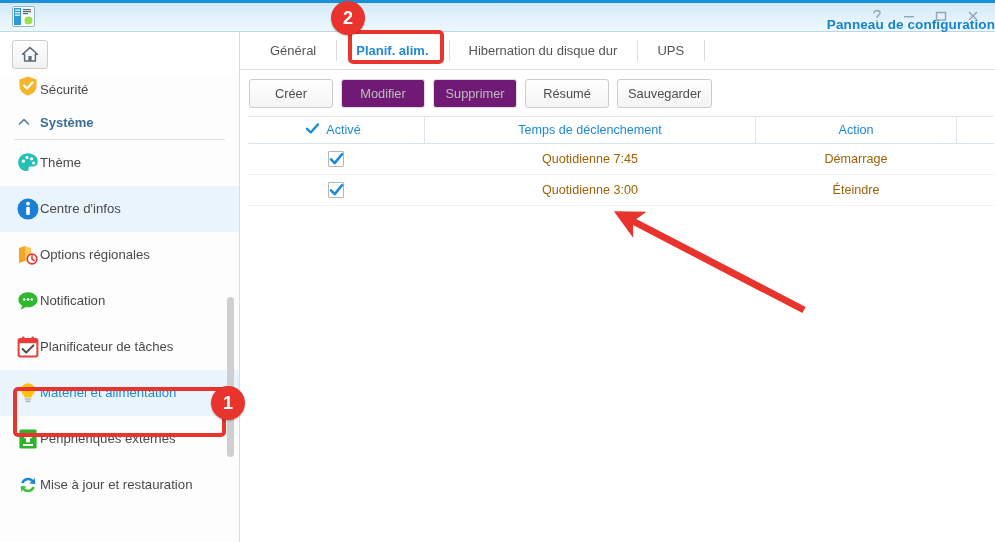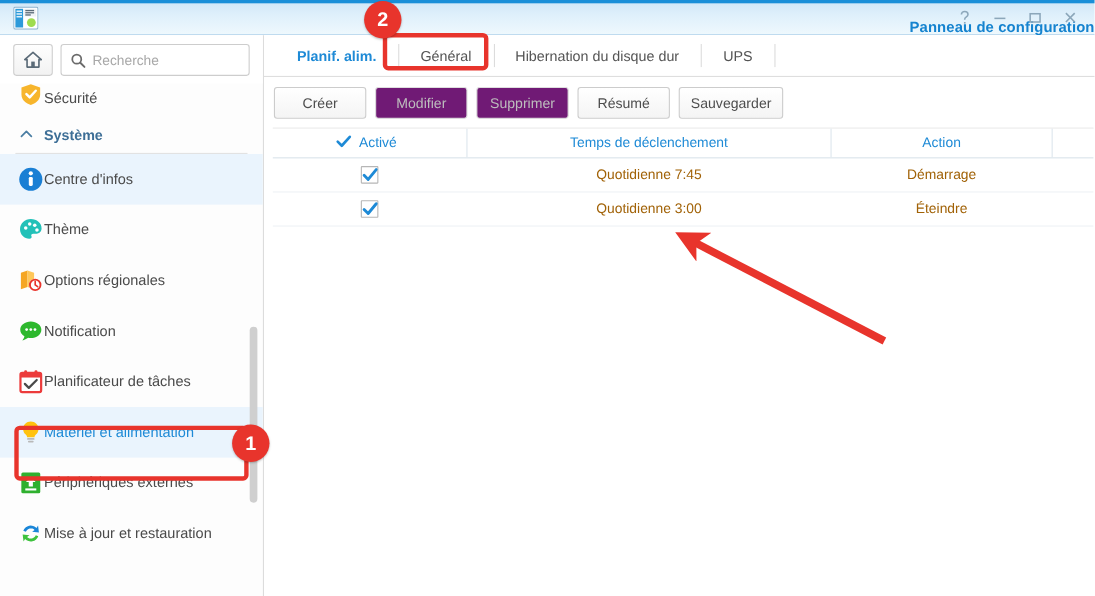--- a/index.html
+++ b/index.html
@@ -287,27 +287,20 @@
 
     <div class="sidebar">
 
       <div class="search-row">
         <div class="home-btn">
           <svg width="18" height="17" viewBox="0 0 18 17">
             <path d="M9 1.6 L16.5 8.2 H14.4 V15 H3.6 V8.2 H1.5 Z" fill="none" stroke="#5b6b78" stroke-width="1.5" stroke-linejoin="round"></path>
             <rect x="7.4" y="10" width="3.2" height="5" fill="#5b6b78"></rect>
           </svg>
         </div>
-        <div class="search-box">
-          <svg width="14" height="14" viewBox="0 0 14 14">
-            <circle cx="5.8" cy="5.8" r="4.1" fill="none" stroke="#6b6b6b" stroke-width="1.6"></circle>
-            <path d="M9 9 L12.8 12.8" stroke="#6b6b6b" stroke-width="1.8" stroke-linecap="round"></path>
-          </svg>
-          <span class="search-ph">Recherche</span>
-        </div>
       </div>
 
       <div class="nav-scroll">
         <div class="nav-inner">
 
           <div class="nav-item partial">
             <span class="nav-icon">
               <svg width="22" height="22" viewBox="0 0 22 22">
                 <path d="M11 1.5 L19.5 4.5 V11 c0 5.2-4.3 8.2-8.5 9.5 C6.8 19.2 2.5 16.2 2.5 11 V4.5 Z" fill="#f7b52c"></path>
                 <path d="M7 10.5 L10 13.5 L15.5 7.5" stroke="#ffffff" stroke-width="2.2" fill="none" stroke-linecap="round" stroke-linejoin="round"></path>
@@ -317,44 +310,44 @@
           </div>
 
           <div class="group-head">
             <svg class="chevron-up" viewBox="0 0 12 12">
               <path d="M1.5 8 L6 3.5 L10.5 8" fill="none" stroke="#4b7ea3" stroke-width="1.6" stroke-linecap="round" stroke-linejoin="round"></path>
             </svg>
             <span>Système</span>
           </div>
           <div class="group-sep"></div>
 
-          <div class="nav-item selected">
-            <span class="nav-icon">
-              <svg width="24" height="24" viewBox="0 0 24 24">
-                <circle cx="12" cy="12" r="10.5" fill="#1a7fd4"></circle>
-                <circle cx="12" cy="6.6" r="1.9" fill="#fff"></circle>
-                <rect x="10.2" y="9.8" width="3.6" height="8.2" rx="1.2" fill="#fff"></rect>
-              </svg>
-            </span>
-            <span class="nav-label">Centre d'infos</span>
-          </div>
-
           <div class="nav-item">
             <span class="nav-icon">
               <svg width="24" height="24" viewBox="0 0 24 24">
                 <path d="M12 2.2c-5.5 0-9.8 4-9.8 9.2 0 5.1 4 8.6 8.4 8.6 2 0 2.6-1.2 2-2.2-.7-1.2.2-2.3 1.7-2.3h2.2c3.2 0 5.3-2 5.3-5 0-4.7-4.3-8.3-9.8-8.3z" fill="#22c1b8"></path>
                 <circle cx="7.4" cy="10.2" r="1.6" fill="#fff"></circle>
                 <circle cx="11" cy="6.6" r="1.6" fill="#fff"></circle>
                 <circle cx="15.6" cy="7.8" r="1.6" fill="#fff"></circle>
                 <circle cx="17.6" cy="12" r="1.6" fill="#fff"></circle>
               </svg>
             </span>
             <span class="nav-label">Thème</span>
           </div>
 
+          <div class="nav-item selected">
+            <span class="nav-icon">
+              <svg width="24" height="24" viewBox="0 0 24 24">
+                <circle cx="12" cy="12" r="10.5" fill="#1a7fd4"></circle>
+                <circle cx="12" cy="6.6" r="1.9" fill="#fff"></circle>
+                <rect x="10.2" y="9.8" width="3.6" height="8.2" rx="1.2" fill="#fff"></rect>
+              </svg>
+            </span>
+            <span class="nav-label">Centre d'infos</span>
+          </div>
+
           <div class="nav-item">
             <span class="nav-icon">
               <svg width="24" height="24" viewBox="0 0 24 24">
                 <path d="M3 5 L9 3 V18 L3 20 Z" fill="#f5a623"></path>
                 <path d="M9 3 L15 5 V20 L9 18 Z" fill="#ffc759"></path>
                 <circle cx="16" cy="16" r="5.6" fill="#fff"></circle>
                 <circle cx="16" cy="16" r="4.8" fill="none" stroke="#e8342c" stroke-width="1.7"></circle>
                 <path d="M16 12.8 V16 L18.2 17.6" stroke="#e8342c" stroke-width="1.5" fill="none" stroke-linecap="round"></path>
               </svg>
             </span>
@@ -420,22 +413,22 @@
 
         </div>
       </div>
 
       <div class="sb-track"></div>
     </div>
 
     <div class="main">
 
       <div class="tabbar">
+        <div class="tab">Général</div>
         <div class="tab active">Planif. alim.</div>
-        <div class="tab">Général</div>
         <div class="tab">Hibernation du disque dur</div>
         <div class="tab">UPS</div>
         <div class="tab-end-sep"></div>
       </div>
 
       <div class="toolbar">
         <div class="tbtn">Créer</div>
         <div class="tbtn disabled">Modifier</div>
         <div class="tbtn disabled">Supprimer</div>
         <div class="tbtn">Résumé</div>

